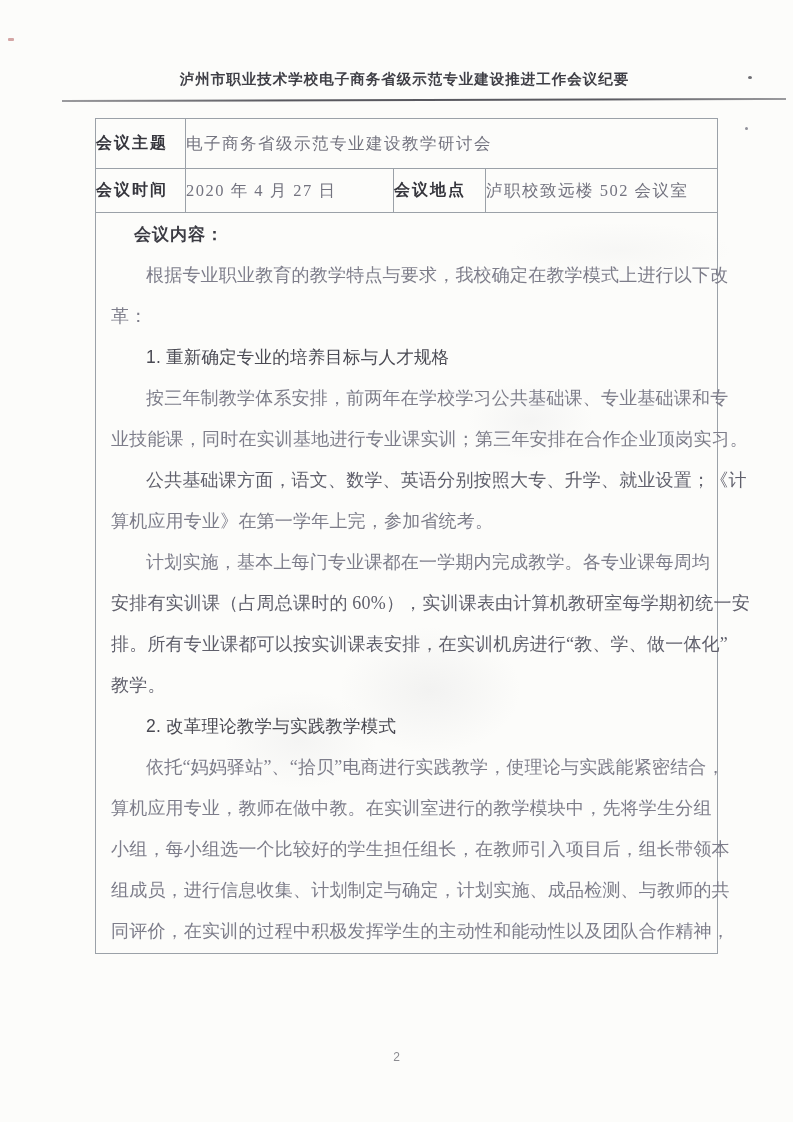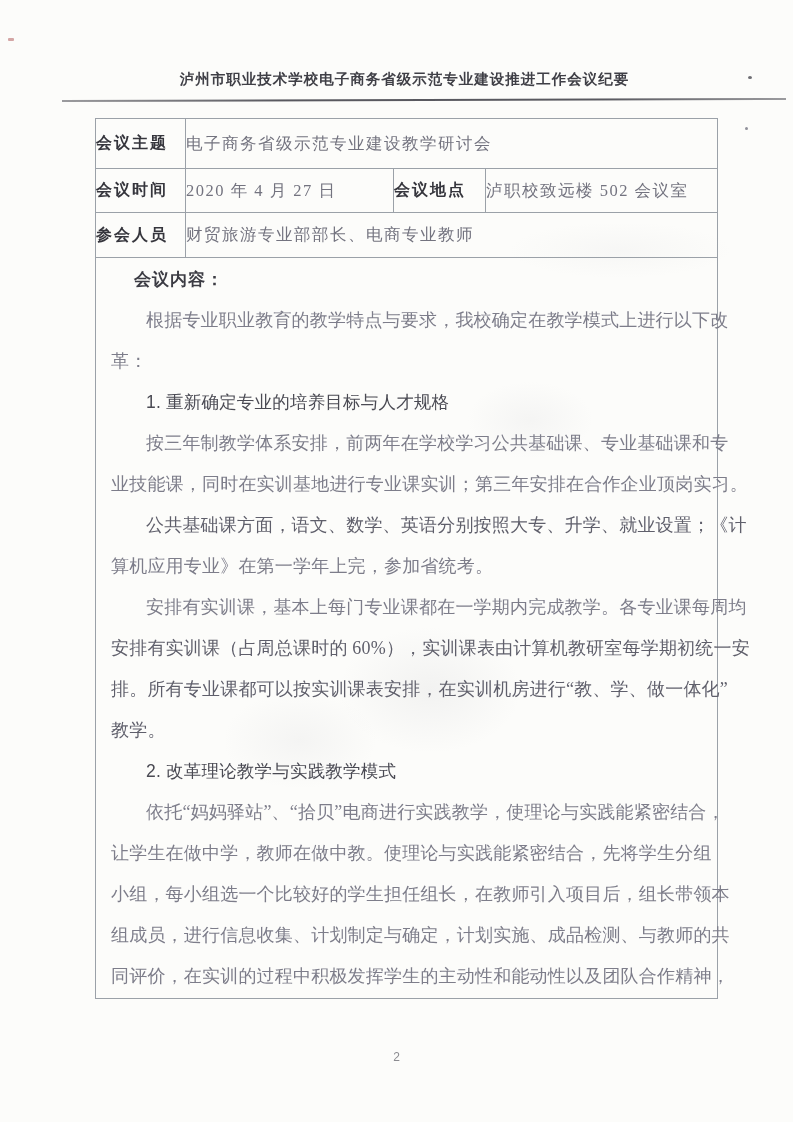--- a/index.html
+++ b/index.html
@@ -105,42 +105,38 @@
     <tr style="height:50px">
       <td class="lbl">会议主题</td>
       <td class="val" colspan="3">电子商务省级示范专业建设教学研讨会</td>
     </tr>
     <tr style="height:44px">
       <td class="lbl">会议时间</td>
       <td class="val">2020 年 4 月 27 日</td>
       <td class="lbl">会议地点</td>
       <td class="val">泸职校致远楼 502 会议室</td>
     </tr>
-    <tr style="height:45px">
-      <td class="lbl">参会人员</td>
-      <td class="val" colspan="3">财贸旅游专业部部长、电商专业教师</td>
-    </tr>
     <tr style="height:741px">
       <td class="content-cell" colspan="4">
         <div class="content-heading">会议内容：</div>
         <div id="content-lines">
             <div class="content-line indent">根据专业职业教育的教学特点与要求，我校确定在教学模式上进行以下改</div>
             <div class="content-line">革：</div>
             <div class="content-line indent strong">1. 重新确定专业的培养目标与人才规格</div>
             <div class="content-line indent">按三年制教学体系安排，前两年在学校学习公共基础课、专业基础课和专</div>
             <div class="content-line">业技能课，同时在实训基地进行专业课实训；第三年安排在合作企业顶岗实习。</div>
             <div class="content-line indent dark">公共基础课方面，语文、数学、英语分别按照大专、升学、就业设置；《计</div>
             <div class="content-line">算机应用专业》在第一学年上完，参加省统考。</div>
-            <div class="content-line indent">安排有实训课，基本上每门专业课都在一学期内完成教学。各专业课每周均</div>
+            <div class="content-line indent">计划实施，基本上每门专业课都在一学期内完成教学。各专业课每周均</div>
             <div class="content-line dark">安排有实训课（占周总课时的 60%），实训课表由计算机教研室每学期初统一安</div>
             <div class="content-line dark">排。所有专业课都可以按实训课表安排，在实训机房进行“教、学、做一体化”</div>
             <div class="content-line dark">教学。</div>
             <div class="content-line indent strong">2. 改革理论教学与实践教学模式</div>
             <div class="content-line indent">依托“妈妈驿站”、“拾贝”电商进行实践教学，使理论与实践能紧密结合，</div>
-            <div class="content-line">让学生在做中学，教师在做中教。使理论与实践能紧密结合，先将学生分组</div>
+            <div class="content-line">算机应用专业，教师在做中教。在实训室进行的教学模块中，先将学生分组</div>
             <div class="content-line">小组，每小组选一个比较好的学生担任组长，在教师引入项目后，组长带领本</div>
             <div class="content-line">组成员，进行信息收集、计划制定与确定，计划实施、成品检测、与教师的共</div>
             <div class="content-line">同评价，在实训的过程中积极发挥学生的主动性和能动性以及团队合作精神，</div>
           </div>
       </td>
     </tr>
   </tbody>
 </table>
 
 <div class="page-number">2</div>

